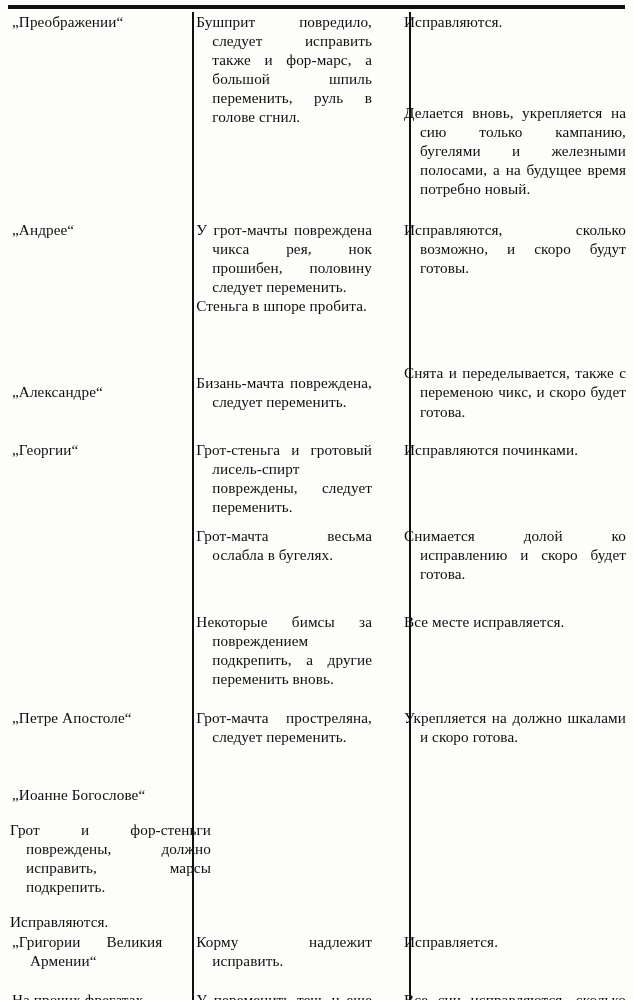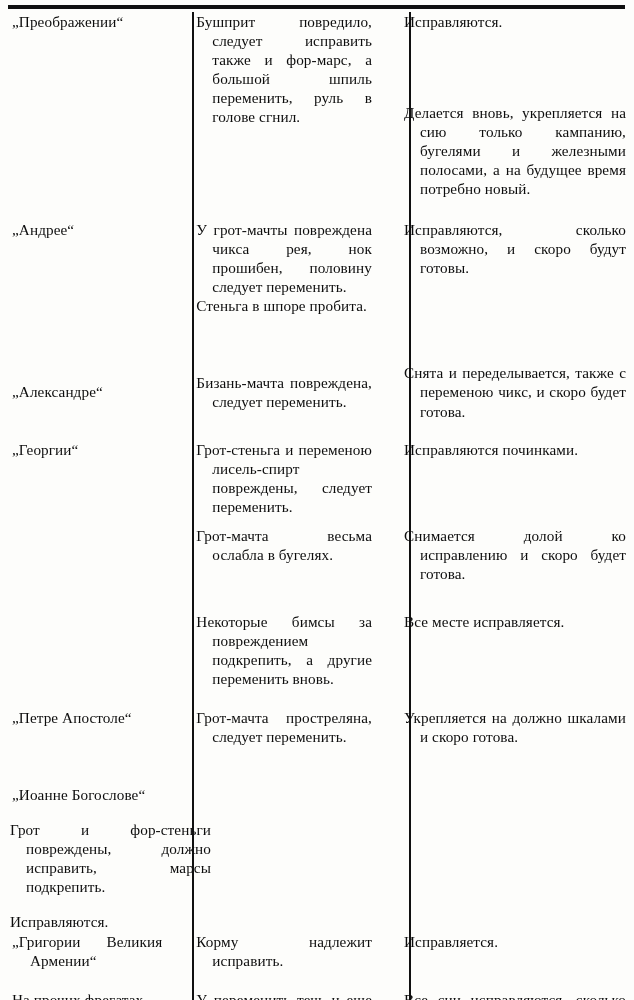--- a/index.html
+++ b/index.html
@@ -148,21 +148,21 @@
         </div>
         <div class="cell cell-repair">
           <p class="para">Снята и переделывается, также с переменою чикс, и скоро будет готова.</p>
         </div>
       </div>
       <div class="row" style="min-height: 86px;">
         <div class="cell cell-ship">
           <p class="ship-name single">„Георгии“</p>
         </div>
         <div class="cell cell-damage">
-          <p class="para">Грот-стеньга и переменою лисель-спирт повреждены, следует переменить.</p>
+          <p class="para">Грот-стеньга и гротовый лисель-спирт повреждены, следует переменить.</p>
         </div>
         <div class="cell cell-repair">
           <p class="para">Исправляются починками.</p>
         </div>
       </div>
       <div class="row" style="min-height: 86px;">
         <div class="cell cell-ship"></div>
         <div class="cell cell-damage">
           <p class="para">Грот-мачта весьма ослабла в бугелях.</p>
         </div>

